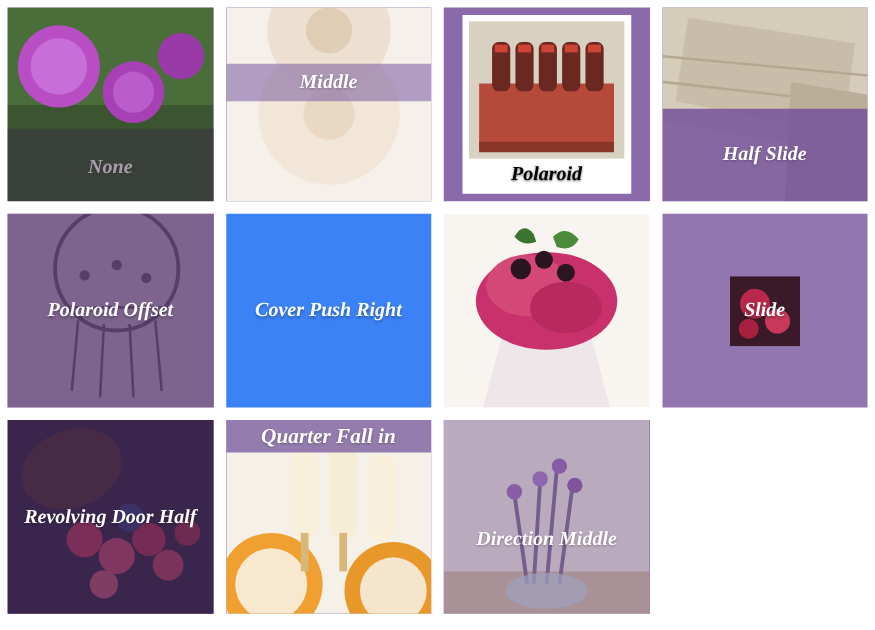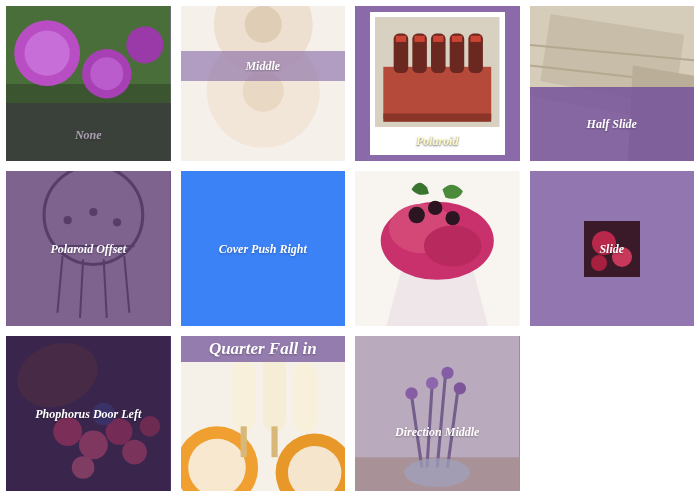--- a/index.html
+++ b/index.html
@@ -1,28 +1,28 @@
 <!DOCTYPE html>
 <html><head>
 <meta charset="utf-8">
 <style>
 *{margin:0;padding:0;box-sizing:border-box}
 body{background:#fff;font-family:Georgia,'Times New Roman',serif;font-style:italic;font-weight:bold;color:#fff;width:700px;height:504px;overflow:hidden}
 .grid{display:grid;grid-template-columns:repeat(4,1fr);gap:10px;padding:6px}
 .tile{position:relative;width:100%;height:155px;overflow:hidden;background:#8a6aa8}
 .tile svg{position:absolute;inset:0;width:100%;height:100%}
-.label{position:absolute;color:#fff;font-size:12px;text-shadow:0 1px 2px rgba(0,0,0,.3);white-space:nowrap}
+.label{position:absolute;color:#fff;font-size:16px;text-shadow:0 1px 2px rgba(0,0,0,.3);white-space:nowrap}
 
 .r1c1 .label{left:50%;bottom:18px;transform:translateX(-50%)}
 .r1c1 .shade{position:absolute;left:0;right:0;bottom:0;height:58px;background:rgba(60,40,70,.45);z-index:2}
 .r1c2 .band{position:absolute;left:0;right:0;top:45px;height:30px;background:rgba(120,90,160,.55);z-index:2;display:flex;align-items:center;justify-content:center}
 .r1c3 .pframe{position:absolute;left:15px;right:15px;top:6px;bottom:6px;background:#fff;z-index:2}
 .r1c3 .pimg{position:absolute;left:20px;right:20px;top:11px;height:110px;z-index:3;overflow:hidden}
 .r1c3 .pimg svg{width:100%;height:100%}
-.r1c3 .label{left:50%;bottom:12px;transform:translateX(-50%);color:#fef9c3;z-index:4;text-shadow:0 1px 2px rgba(0,0,0,.6)}
+.r1c3 .label{left:50%;bottom:12px;transform:translateX(-50%);color:#000000;z-index:4;text-shadow:0 1px 2px rgba(0,0,0,.6)}
 .r1c3{background:#8a6aa8}
 .r1c4 .slide{position:absolute;left:0;right:0;bottom:0;height:74px;background:rgba(120,85,155,.88);z-index:2;display:flex;align-items:center;justify-content:center}
 
 .r2c1 .ov{position:absolute;inset:0;background:rgba(95,65,125,.78);z-index:2}
 .r2c1 .label{left:50%;top:50%;transform:translate(-50%,-50%);z-index:3}
 .r2c2{background:#3b82f6}
 .r2c2 .label{left:50%;top:50%;transform:translate(-50%,-50%)}
 .r2c3{background:#fff}
 .r2c4 .ov{position:absolute;inset:0;background:rgba(110,80,145,.7);z-index:2}
 .r2c4 .label{left:50%;top:50%;transform:translate(-50%,-50%);z-index:3}
@@ -160,21 +160,21 @@
         <ellipse cx="50" cy="40" rx="40" ry="30" fill="#4a2a1a" transform="rotate(-20 50 40)"></ellipse>
         <circle cx="60" cy="95" r="14" fill="#c83048"></circle>
         <circle cx="85" cy="108" r="14" fill="#d84858"></circle>
         <circle cx="110" cy="95" r="13" fill="#b82a42"></circle>
         <circle cx="95" cy="78" r="11" fill="#2a3a6a"></circle>
         <circle cx="125" cy="115" r="12" fill="#c84050"></circle>
         <circle cx="75" cy="130" r="11" fill="#d85565"></circle>
         <circle cx="140" cy="90" r="10" fill="#a82838"></circle>
       </svg>
 <div class="ov"></div>
-<span class="label">Phophorus Door Left</span>
+<span class="label">Revolving Door Half</span>
 </div>
 
 <div class="tile r3c3">
 <svg viewBox="0 0 160 155" preserveAspectRatio="xMidYMid slice">
         <rect width="160" height="155" fill="#f5f0e8"></rect>
         <circle cx="35" cy="130" r="40" fill="#f0a030"></circle>
         <circle cx="35" cy="130" r="28" fill="#f8e8d0"></circle>
         <circle cx="130" cy="135" r="38" fill="#e89828"></circle>
         <circle cx="130" cy="135" r="26" fill="#f5e5cd"></circle>
         <rect x="50" y="25" width="22" height="70" rx="11" fill="#f8f0da"></rect>

